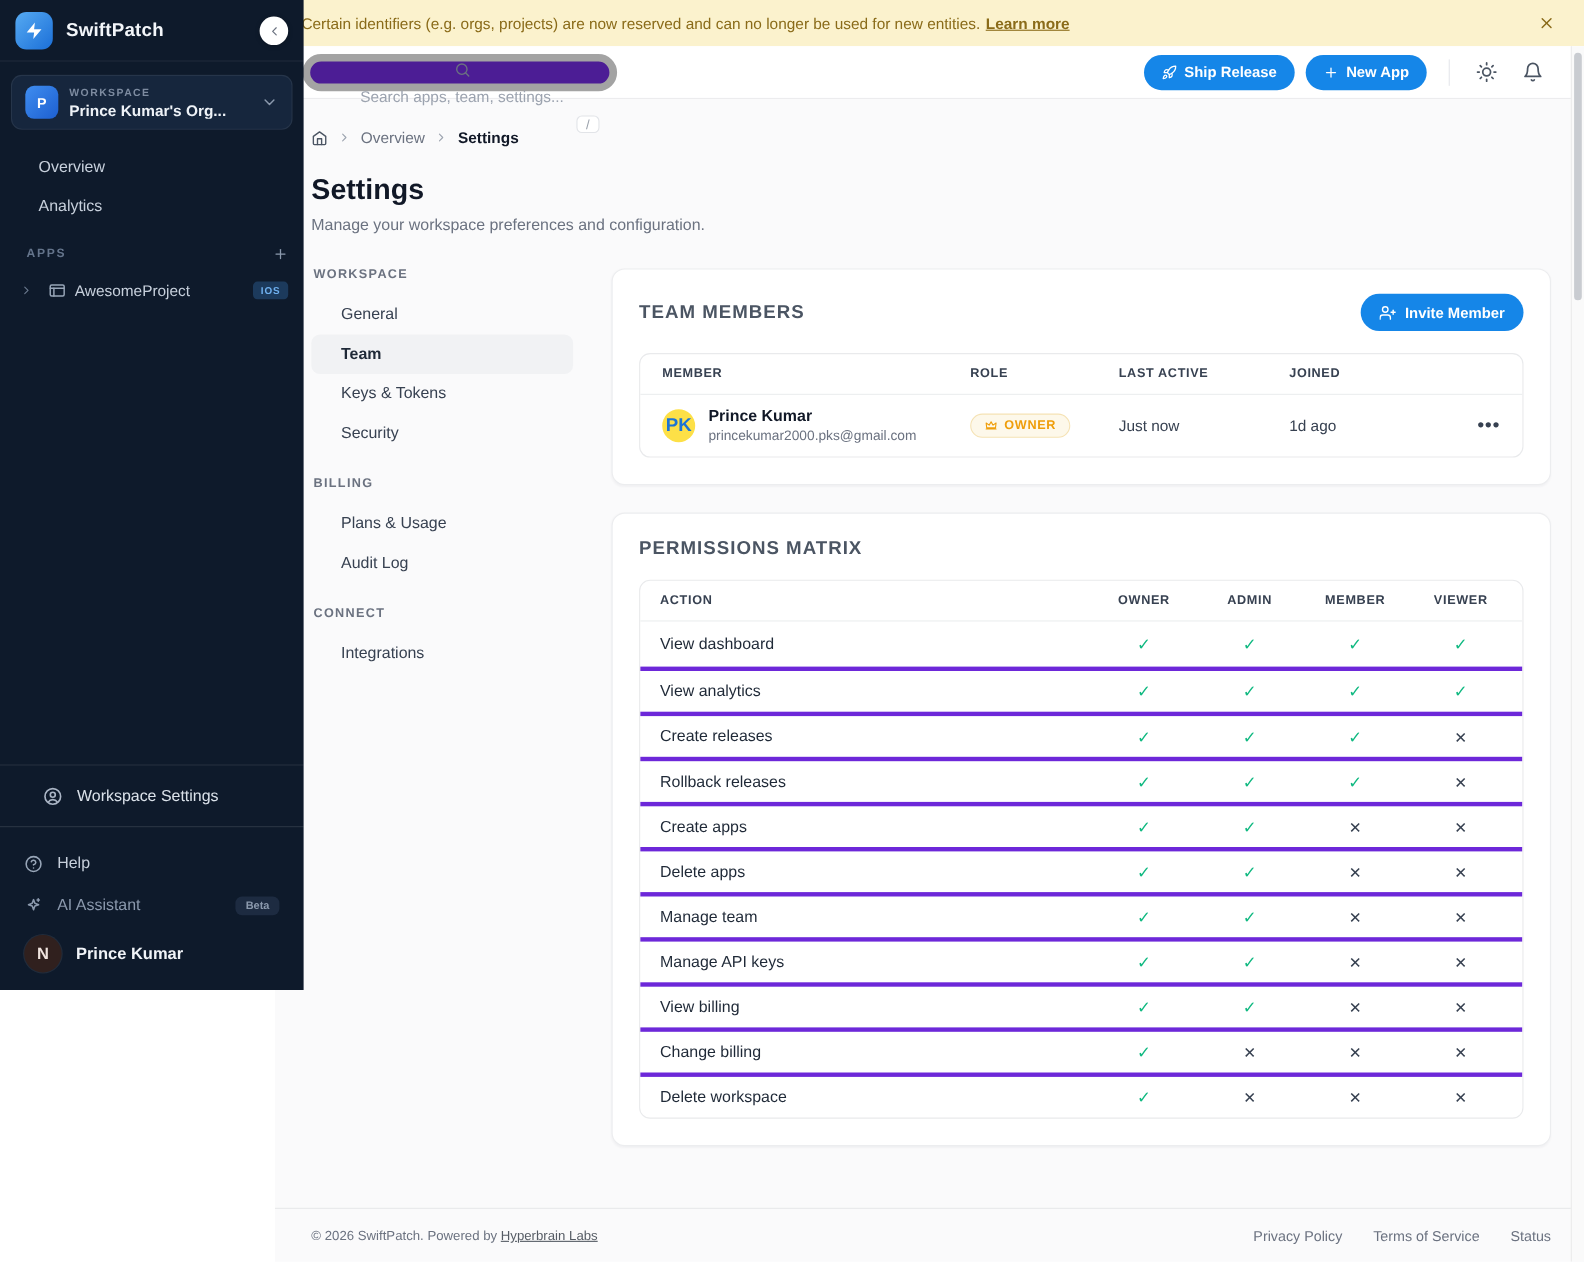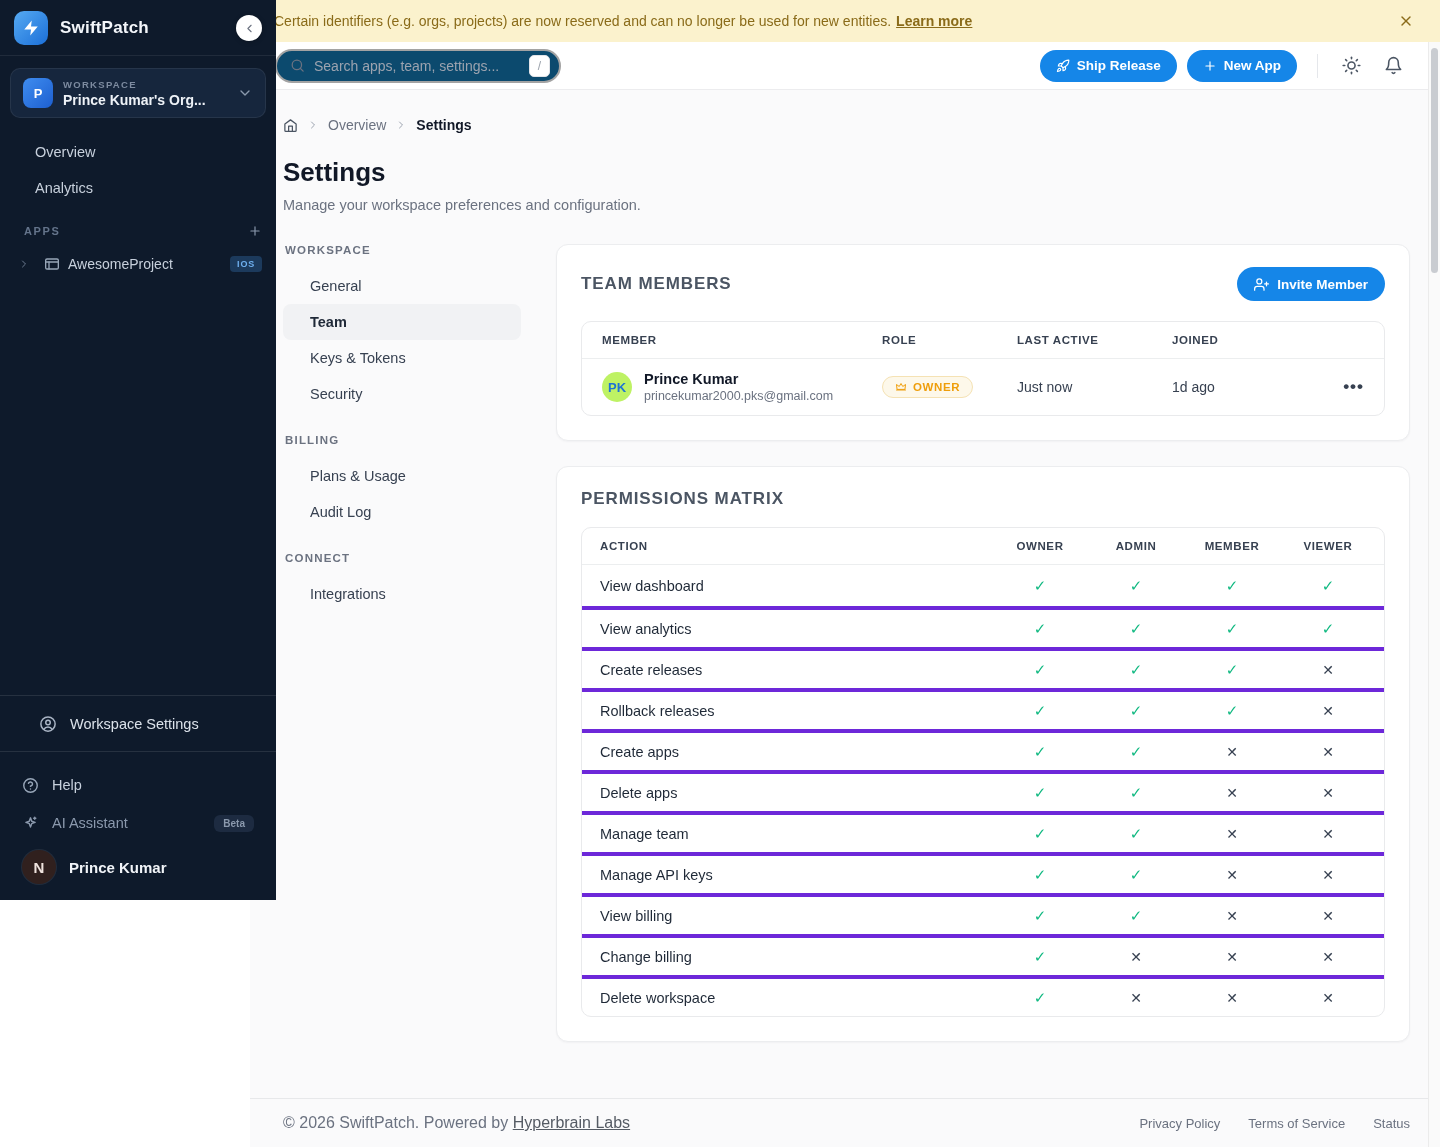--- a/index.html
+++ b/index.html
@@ -40,21 +40,21 @@
   
   .collapse-btn { position:absolute; left:236px; top:15px; width:26px; height:26px; border-radius:50%; background:#fff; box-shadow:0 1px 5px rgba(0,0,0,.22); display:flex; align-items:center; justify-content:center; color:#6b7280; z-index:40; cursor:pointer; }
 
   
   .main { margin-left:250px; height:1147px; display:flex; flex-direction:column; background:#fafafb; }
   .banner { height:42px; background:#fbf2cd; color:#8a6b19; display:flex; align-items:center; padding:0 24px; font-size:14px; flex-shrink:0; }
   .banner a { color:#8a6b19; font-weight:700; text-decoration:underline; margin-left:5px; cursor:pointer; }
   .banner-close { margin-left:auto; color:#8a6b19; display:flex; cursor:pointer; padding-right:2px; }
 
   .topbar { height:48px; background:#fff; border-bottom:1px solid #ececee; display:flex; align-items:center; padding:0 30px 0 25px; flex-shrink:0; }
-  .search { width:286px; height:34px; background:#0c4a6e; border:2px solid #a3a3a3; border-radius:17px; display:flex; align-items:center; gap:9px; padding:0 9px 0 13px; color:#9ca3af; font-size:14px; cursor:text; }
+  .search { width:286px; height:34px; background:#4c1d95; border:7px solid #a3a3a3; border-radius:17px; display:flex; align-items:center; gap:9px; padding:0 9px 0 13px; color:#9ca3af; font-size:14px; cursor:text;flex-direction:column; }
   .search .ico { display:flex; color:#6b7280; }
   .slash-key { margin-left:auto; width:21px; height:22px; background:#fff; border:1px solid #e2e4e8; border-radius:5px; display:flex; align-items:center; justify-content:center; font-size:12px; color:#9aa1ab; }
   .top-right { margin-left:auto; display:flex; align-items:center; }
   .btn-blue { height:32px; background:#1586e8; color:#fff; border:none; border-radius:16px; font-size:13.5px; font-weight:700; display:flex; align-items:center; gap:7px; padding:0 16px; cursor:pointer; font-family:inherit; }
   .btn-blue + .btn-blue { margin-left:10px; }
   .top-divider { width:1px; height:24px; background:#e5e7eb; margin:0 16px 0 20px; }
   .icon-btn { width:34px; height:34px; display:flex; align-items:center; justify-content:center; color:#4b5563; cursor:pointer; }
   .icon-btn + .icon-btn { margin-left:8px; }
 
   .content { flex:1; padding:27px 30px 0 33px; overflow:hidden; }
@@ -78,37 +78,37 @@
   .card { background:#fff; border:1px solid #ecedef; border-radius:12px; box-shadow:0 1px 2px rgba(16,24,40,.04); padding:22px 24px 24px; }
   .card-head { display:flex; align-items:center; justify-content:space-between; margin-bottom:20px; }
   .card-title { font-size:17px; font-weight:700; letter-spacing:.9px; color:#4b5563; }
   .btn-invite { height:34px; background:#1586e8; color:#fff; border:none; border-radius:17px; font-size:13.5px; font-weight:700; display:flex; align-items:center; gap:8px; padding:0 17px; cursor:pointer; font-family:inherit; }
 
   .table { border:1px solid #e9eaec; border-radius:10px; overflow:hidden; }
   .t-head { display:grid; align-items:center; height:37px; border-bottom:1px solid #eceeef; font-size:11.5px; font-weight:700; letter-spacing:.6px; color:#374151; }
   .team-grid { grid-template-columns:280px 135px 155px 1fr 40px; padding:0 20px; }
   .member-row { display:grid; align-items:center; height:56px; }
   .member-cell { display:flex; align-items:center; gap:12px; }
-  .pk-avatar { width:30px; height:30px; border-radius:50%; background:#bef264; color:#1d74d4; font-size:13px; font-weight:700; display:flex; align-items:center; justify-content:center; flex-shrink:0;text-align:right; }
+  .pk-avatar { width:30px; height:30px; border-radius:50%; background:#fde047; color:#1d74d4; font-size:17px; font-weight:700; display:flex; align-items:center; justify-content:center; flex-shrink:0;text-align:right; }
   .m-name { font-size:14.5px; font-weight:700; color:#111827; }
   .m-email { font-size:12.5px; color:#6b7280; margin-top:2px; }
   .role-badge { display:inline-flex; align-items:center; gap:6px; padding:4px 12px; border-radius:14px; background:#fdf8ea; border:1px solid #f5e2b4; color:#ef9e0b; font-size:11.5px; font-weight:700; letter-spacing:.6px; }
   .cell-text { font-size:14px; color:#374151; }
   .row-menu { color:#374151; font-size:17px; font-weight:700; letter-spacing:1px; text-align:right; cursor:pointer; line-height:10px; }
 
   .perm-grid { grid-template-columns:1fr 96px 96px 96px 96px; padding:0 8px 0 18px; }
   .perm-grid .col-c { text-align:center; }
   .perm-row { display:grid; align-items:center; height:41px; font-size:14.5px; color:#1f2937; }
   .perm-row + .perm-row { border-top:4px solid #6d28d9; }
   .mark { text-align:center; font-size:15px; }
   .mark.yes { color:#10b981; }
   .mark.no { color:#374151; font-size:14px; }
 
   .footer { margin-top:auto; border-top:1px solid #e7e8ea; height:49px; display:flex; align-items:center; padding:0 30px 0 33px; background:#fafafb; flex-shrink:0; }
-  .f-left { font-size:16px; color:#6b7280; }
+  .f-left { font-size:12px; color:#6b7280; }
   .f-left a { color:#555b64; text-decoration:underline; cursor:pointer; }
   .f-right { margin-left:auto; display:flex; gap:28px; font-size:13px; color:#6b7280; }
   .f-right span { cursor:pointer; }
 
   
   .scrollbar { position:absolute; right:0; top:42px; width:12px; height:1105px; background:#fafafa; border-left:1px solid #ebebeb; z-index:60; }
   .scroll-thumb { position:absolute; left:2px; top:6px; width:7px; height:225px; background:#c9ccd1; border-radius:4px; }
   .ico svg, .home svg, .sep svg { display:block; }
 </style>
 </head>

